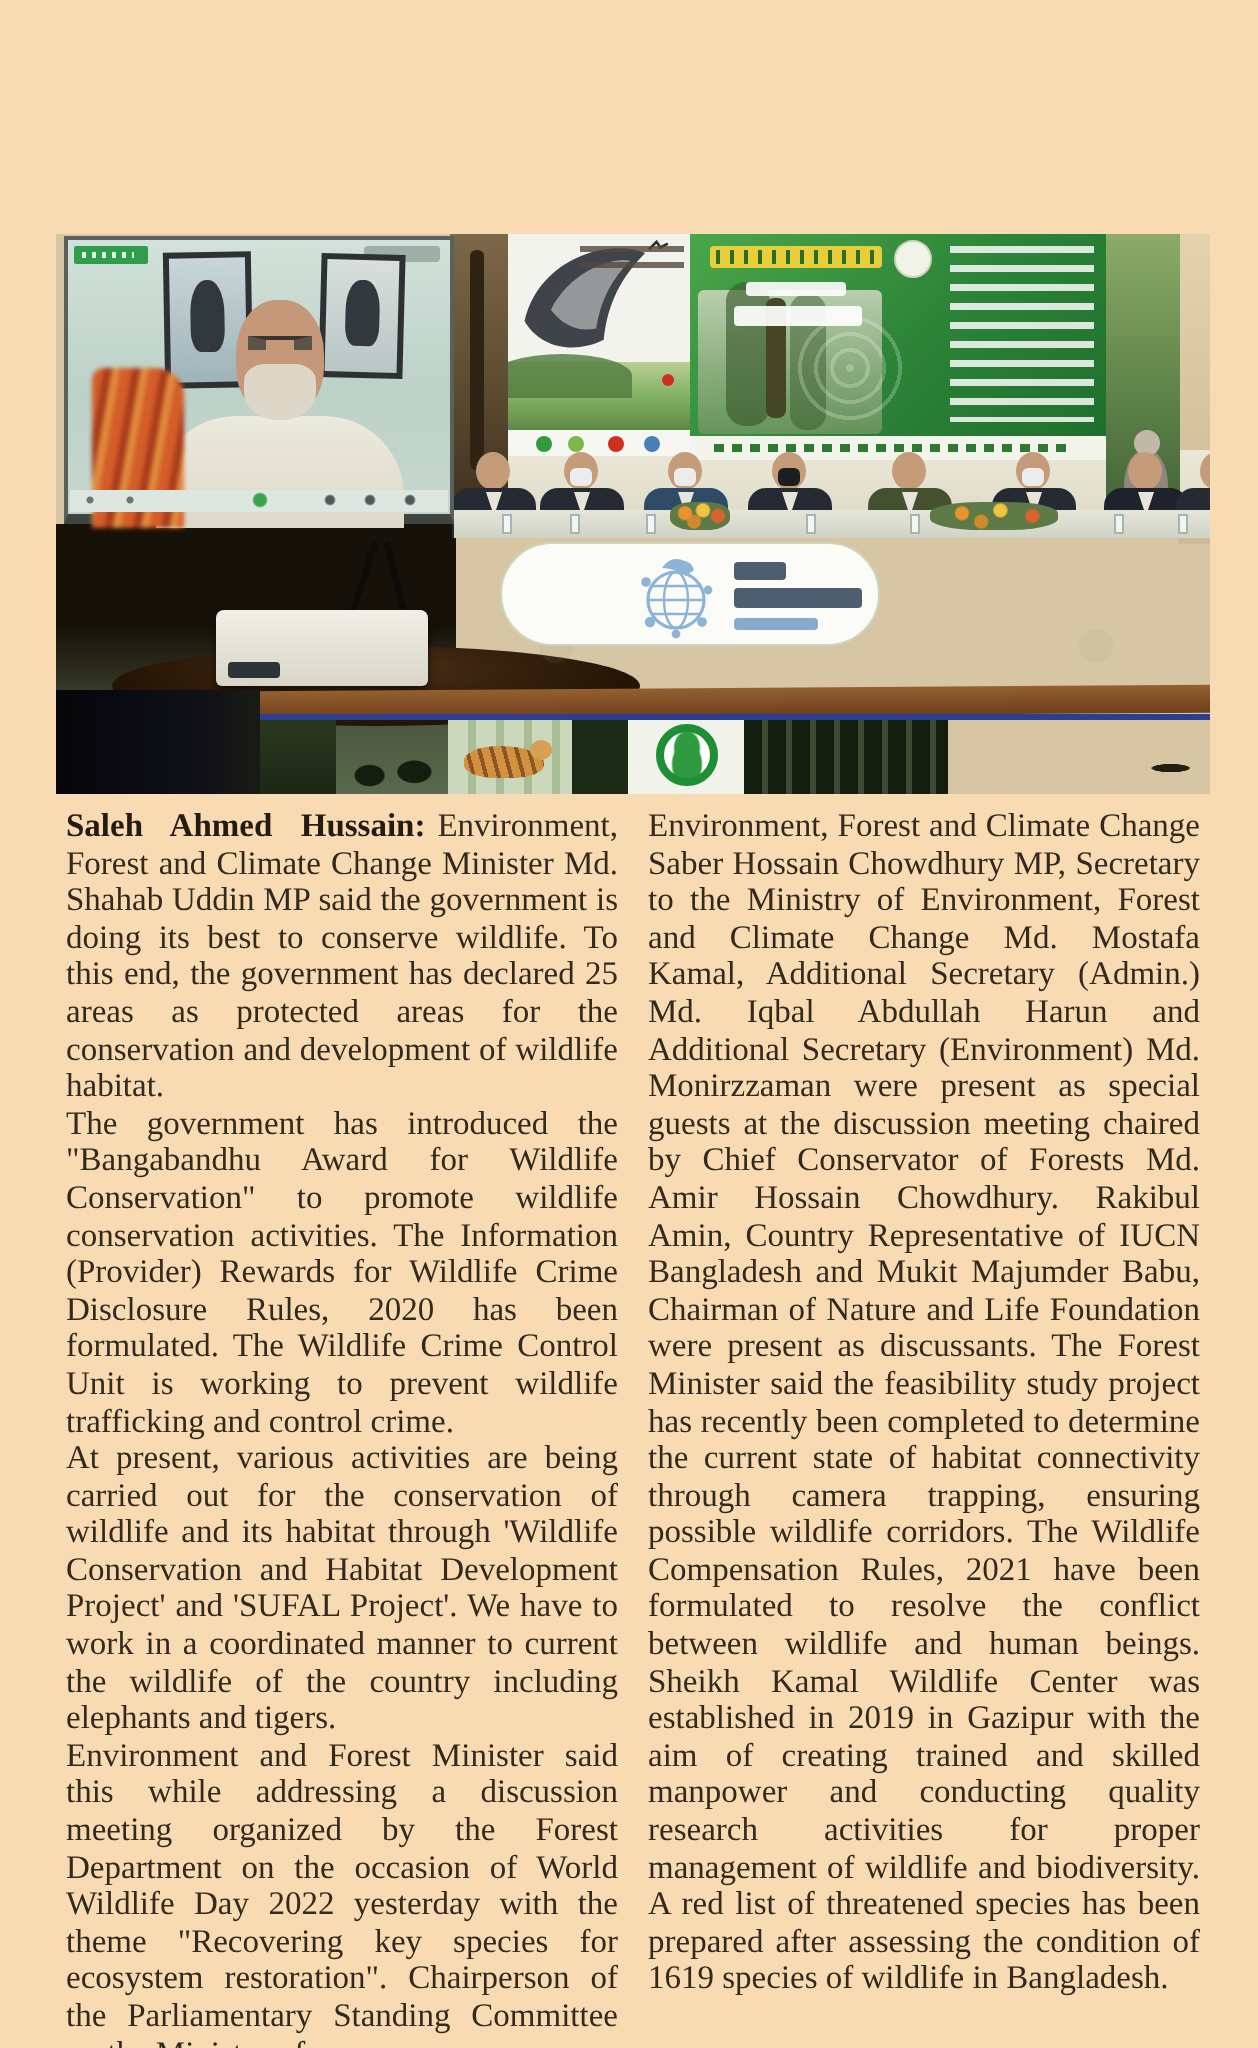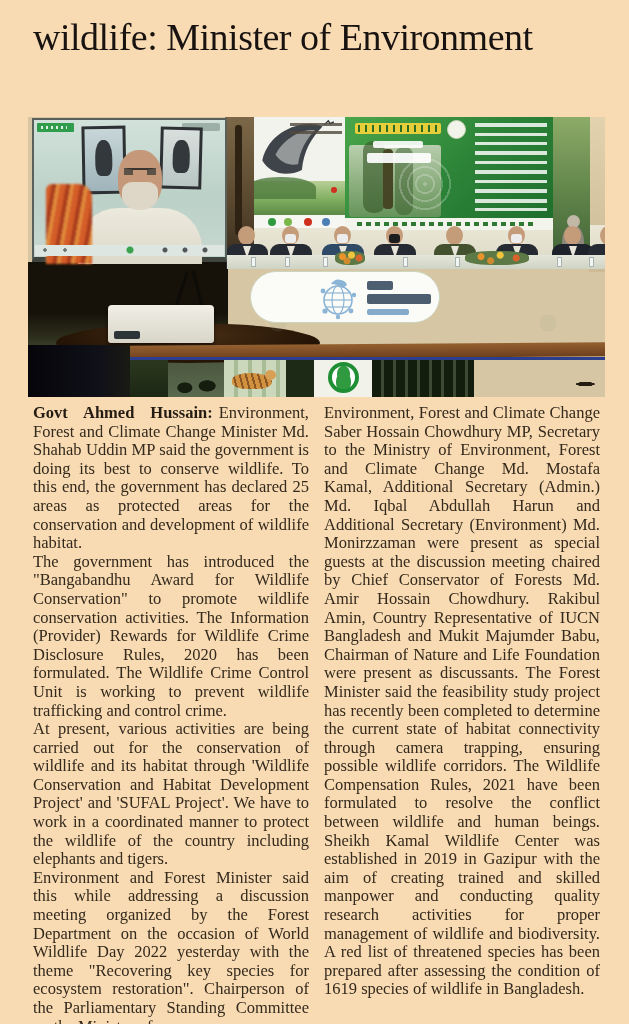--- a/index.html
+++ b/index.html
@@ -155,21 +155,20 @@
   .col { width:276px; font-size:16.5px; line-height:18.6px; text-align:justify; hyphens:auto; }
   .col p { margin:0; }
   .byline { font-weight:bold; color:#241b12; margin-right:6px; }
 </style>
 </head>
 <body>
 
 <div class="page">
 
   <h1 class="headline">
-    <span>wildlife: Minister of Environment</span>
   </h1>
 
   <figure class="photo">
     <div class="wall-right"></div>
 
     <div class="tree-poster"></div>
     <div class="wing-banner">
       <svg viewBox="0 0 91 70" style="left:2px;top:2px;width:87px;height:66px">
         <path d="M6,44 C14,10 52,0 70,8 C58,20 50,34 48,54 C32,62 14,58 6,44 Z" fill="#3e444a"></path>
         <path d="M20,38 C30,18 52,10 62,12 C52,22 46,34 44,48 C34,50 26,46 20,38 Z" fill="#e9ebe6" opacity=".5"></path>
@@ -311,23 +310,23 @@
     <div class="seg seg-logo">
       <div class="fd-logo"></div>
     </div>
     <div class="seg seg-mangrove"></div>
     <div class="seg seg-river"></div>
     <div class="table-silhouette"></div>
   </figure>
 
   <div class="article">
     <div class="col">
-      <p><strong class="byline">Govt Ahmed Hussain:</strong><span>Environment, Forest and Climate Change Minister Md. Shahab Uddin MP said the government is doing its best to conserve wildlife. To this end, the government has declared 25 areas as protected areas for the conservation and development of wildlife habitat.</span></p>
+      <p><strong class="byline">Saleh Ahmed Hussain:</strong><span>Environment, Forest and Climate Change Minister Md. Shahab Uddin MP said the government is doing its best to conserve wildlife. To this end, the government has declared 25 areas as protected areas for the conservation and development of wildlife habitat.</span></p>
       <p>The government has introduced the "Bangabandhu Award for Wildlife Conservation" to promote wildlife conservation activities. The Information (Provider) Rewards for Wildlife Crime Disclosure Rules, 2020 has been formulated. The Wildlife Crime Control Unit is working to prevent wildlife trafficking and control crime.</p>
-      <p>At present, various activities are being carried out for the conservation of wildlife and its habitat through 'Wildlife Conservation and Habitat Development Project' and 'SUFAL Project'. We have to work in a coordinated manner to protect the wildlife of the country including elephants and tigers.</p>
+      <p>At present, various activities are being carried out for the conservation of wildlife and its habitat through 'Wildlife Conservation and Habitat Development Project' and 'SUFAL Project'. We have to work in a coordinated manner to current the wildlife of the country including elephants and tigers.</p>
       <p>Environment and Forest Minister said this while addressing a discussion meeting organized by the Forest Department on the occasion of World Wildlife Day 2022 yesterday with the theme "Recovering key species for ecosystem restoration". Chairperson of the Parliamentary Standing Committee on the Ministry of</p>
     </div>
     <div class="col">
       <p>Environment, Forest and Climate Change Saber Hossain Chowdhury MP, Secretary to the Ministry of Environment, Forest and Climate Change Md. Mostafa Kamal, Additional Secretary (Admin.) Md. Iqbal Abdullah Harun and Additional Secretary (Environment) Md. Monirzzaman were present as special guests at the discussion meeting chaired by Chief Conservator of Forests Md. Amir Hossain Chowdhury. Rakibul Amin, Country Representative of IUCN Bangladesh and Mukit Majumder Babu, Chairman of Nature and Life Foundation were present as discussants. The Forest Minister said the feasibility study project has recently been completed to determine the current state of habitat connectivity through camera trapping, ensuring possible wildlife corridors. The Wildlife Compensation Rules, 2021 have been formulated to resolve the conflict between wildlife and human beings. Sheikh Kamal Wildlife Center was established in 2019 in Gazipur with the aim of creating trained and skilled manpower and conducting quality research activities for proper management of wildlife and biodiversity. A red list of threatened species has been prepared after assessing the condition of 1619 species of wildlife in Bangladesh.</p>
     </div>
   </div>
 
 </div>
 
 </body></html>

